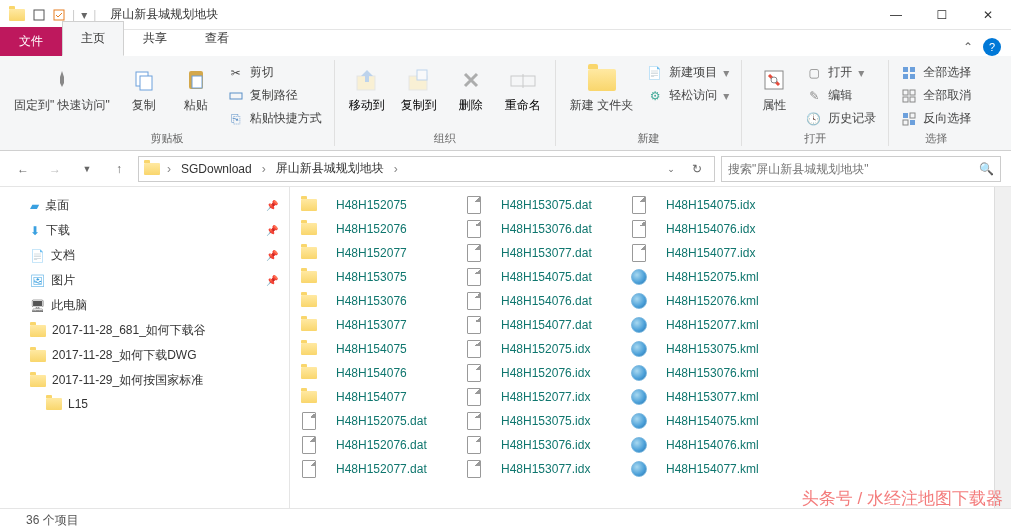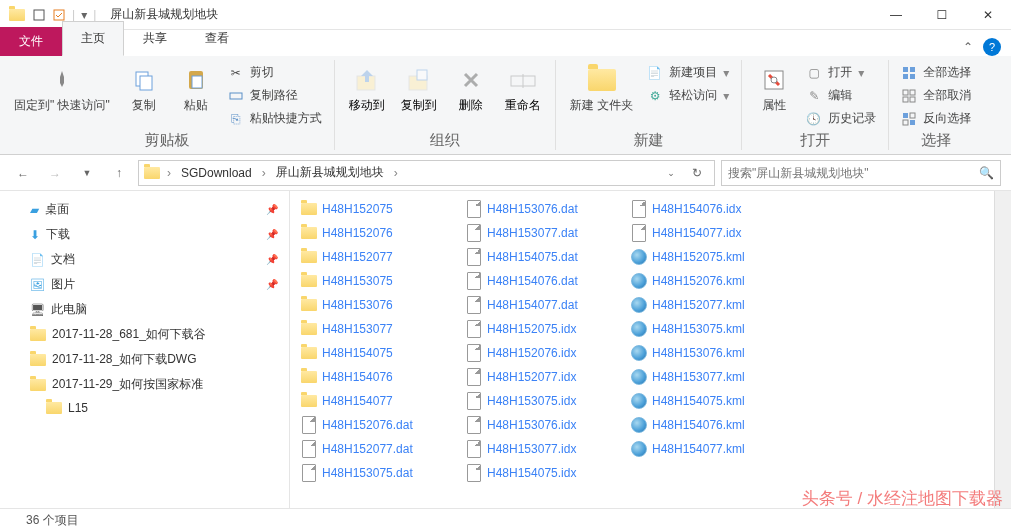--- a/index.html
+++ b/index.html
@@ -11,21 +11,21 @@
 .win-btn { width: 46px; height: 30px; display: flex; align-items: center; justify-content: center; color: #333; cursor: pointer; }
 .tabs { height: 26px; display: flex; align-items: flex-end; background: #fff; }
 .tab { padding: 8px 18px; color: #333; cursor: pointer; border: 1px solid transparent; }
 .tab.file { background: #be185d; color: #fff; padding: 5px 18px; }
 .tab.active { border: 1px solid #d0d0d0; border-bottom: 1px solid #f5f6f7; background: #f5f6f7; }
 .tab-actions { margin-left: auto; display: flex; gap: 10px; padding-right: 10px; align-items: center; }
 .help-icon { width: 18px; height: 18px; border-radius: 50%; background: #0078d7; color: #fff; display: flex; align-items: center; justify-content: center; font-size: 11px; }
 .ribbon { background: #f5f6f7; border-bottom: 1px solid #d0d0d0; display: flex; padding: 4px 0; }
 .ribbon-group { display: flex; flex-direction: column; border-right: 1px solid #e0e0e0; padding: 2px 8px 0; }
 .ribbon-group-content { display: flex; gap: 4px; flex: 1; align-items: flex-start; }
-.ribbon-group-label { text-align: center; color: #666; font-size: 15px; padding-top: 2px; }
+.ribbon-group-label { text-align: center; color: #666; font-size: 11px; padding-top: 2px; }
 .rbtn-large { display: flex; flex-direction: column; align-items: center; gap: 2px; padding: 2px 6px; cursor: pointer; min-width: 48px; }
 .rbtn-large .ico { width: 32px; height: 32px; display: flex; align-items: center; justify-content: center; }
 .rbtn-large .lbl { text-align: center; line-height: 1.2; color: #444; }
 .rbtn-large.disabled .lbl { color: #000000; }
 .rbtn-small { display: flex; align-items: center; gap: 6px; padding: 2px 4px; cursor: pointer; color: #444; }
 .rbtn-small .ico { width: 16px; height: 16px; display: flex; align-items: center; justify-content: center; }
 .rbtn-stack { display: flex; flex-direction: column; gap: 2px; justify-content: center; }
 .addrbar { height: 36px; display: flex; align-items: center; gap: 6px; padding: 4px 10px; background: #fff; border-bottom: 1px solid #e5e5e5; }
 .nav-btn { width: 26px; height: 26px; display: flex; align-items: center; justify-content: center; color: #666; cursor: pointer; }
 .nav-btn.disabled { color: #bbb; }
@@ -34,21 +34,21 @@
 .crumb-sep { color: #888; cursor: pointer; padding: 0 2px; }
 .addr-actions { display: flex; margin-left: auto; }
 .search-box { width: 280px; height: 26px; border: 1px solid #ccc; display: flex; align-items: center; padding: 0 6px; color: #888; }
 .search-box input { border: none; outline: none; flex: 1; color: #888; }
 .content { flex: 1; display: flex; overflow: hidden; }
 .nav-pane { width: 290px; border-right: 1px solid #e5e5e5; overflow-y: auto; padding: 6px 0; }
 .nav-item { display: flex; align-items: center; gap: 6px; padding: 4px 10px 4px 30px; cursor: pointer; color: #333; position: relative; }
 .nav-item .pin { margin-left: auto; color: #888; font-size: 10px; }
 .nav-item.sub { padding-left: 46px; }
 .file-pane { flex: 1; overflow: auto; padding: 6px 4px; display: flex; flex-direction: column; flex-wrap: wrap; align-content: flex-start; gap: 0; height: 100%; }
-.file-item { display: flex; align-items: center; gap: 4px; padding: 3px 6px; width: 165px; cursor: pointer; color: #3b82f6; }
+.file-item { display: flex; align-items: center; gap: 18px; padding: 3px 6px; width: 165px; cursor: pointer; color: #0f766e; }
 .file-ico { width: 18px; height: 18px; flex-shrink: 0; display: flex; align-items: center; justify-content: center; }
 .statusbar { height: 24px; border-top: 1px solid #e5e5e5; display: flex; align-items: center; padding: 0 26px; color: #555; background: #fff; }
 .folder-ico { width: 16px; height: 12px; background: linear-gradient(#ffe9a2, #f9d66c); border-radius: 1px; position: relative; }
 .folder-ico::before { content: ""; position: absolute; top: -3px; left: 0; width: 6px; height: 3px; background: #f9d66c; border-radius: 1px 1px 0 0; }
 .folder-ico-lg { width: 28px; height: 22px; background: linear-gradient(#ffe9a2, #f9d66c); border-radius: 2px; position: relative; }
 .folder-ico-lg::before { content: ""; position: absolute; top: -5px; left: 0; width: 10px; height: 5px; background: #f9d66c; border-radius: 2px 2px 0 0; }
 .page-ico { width: 14px; height: 18px; background: #fff; border: 1px solid #999; border-radius: 1px; position: relative; }
 .page-ico::before { content: ""; position: absolute; top: 0; right: 0; width: 5px; height: 5px; background: linear-gradient(135deg, #fff 50%, #999 50%); }
 .kml-ico { width: 16px; height: 16px; border-radius: 50%; background: radial-gradient(circle at 35% 35%, #a8d8f0, #4a9fd8 60%, #2a6fa8); border: 1px solid #7ab8e0; }
 .scrollbar-v { width: 17px; background: #f0f0f0; border-left: 1px solid #ddd; position: relative; }
@@ -403,20 +403,26 @@
       <div class="file-item">
         <span class="file-ico">
           <span class="folder-ico"></span>
         </span>
         <span>H48H154077</span>
       </div>
       <div class="file-item">
         <span class="file-ico">
           <span class="page-ico"></span>
         </span>
+        <span>H48H152075.dat</span>
+      </div>
+      <div class="file-item">
+        <span class="file-ico">
+          <span class="page-ico"></span>
+        </span>
         <span>H48H152076.dat</span>
       </div>
       <div class="file-item">
         <span class="file-ico">
           <span class="page-ico"></span>
         </span>
         <span>H48H152077.dat</span>
       </div>
       <div class="file-item">
         <span class="file-ico">

